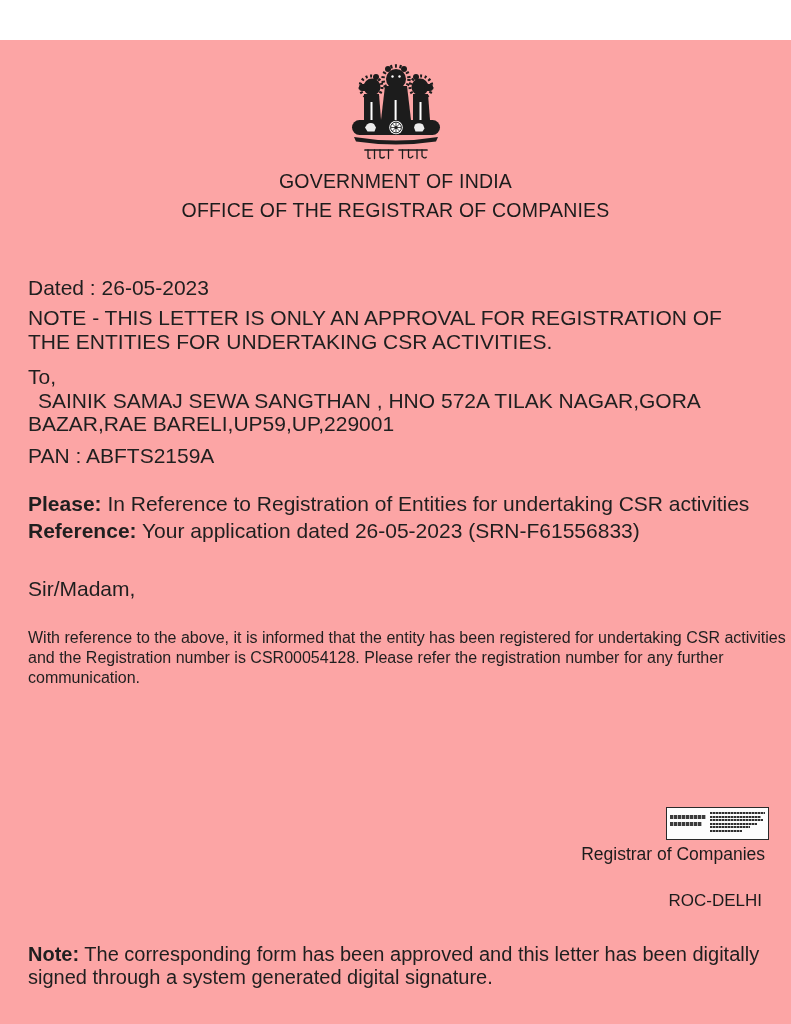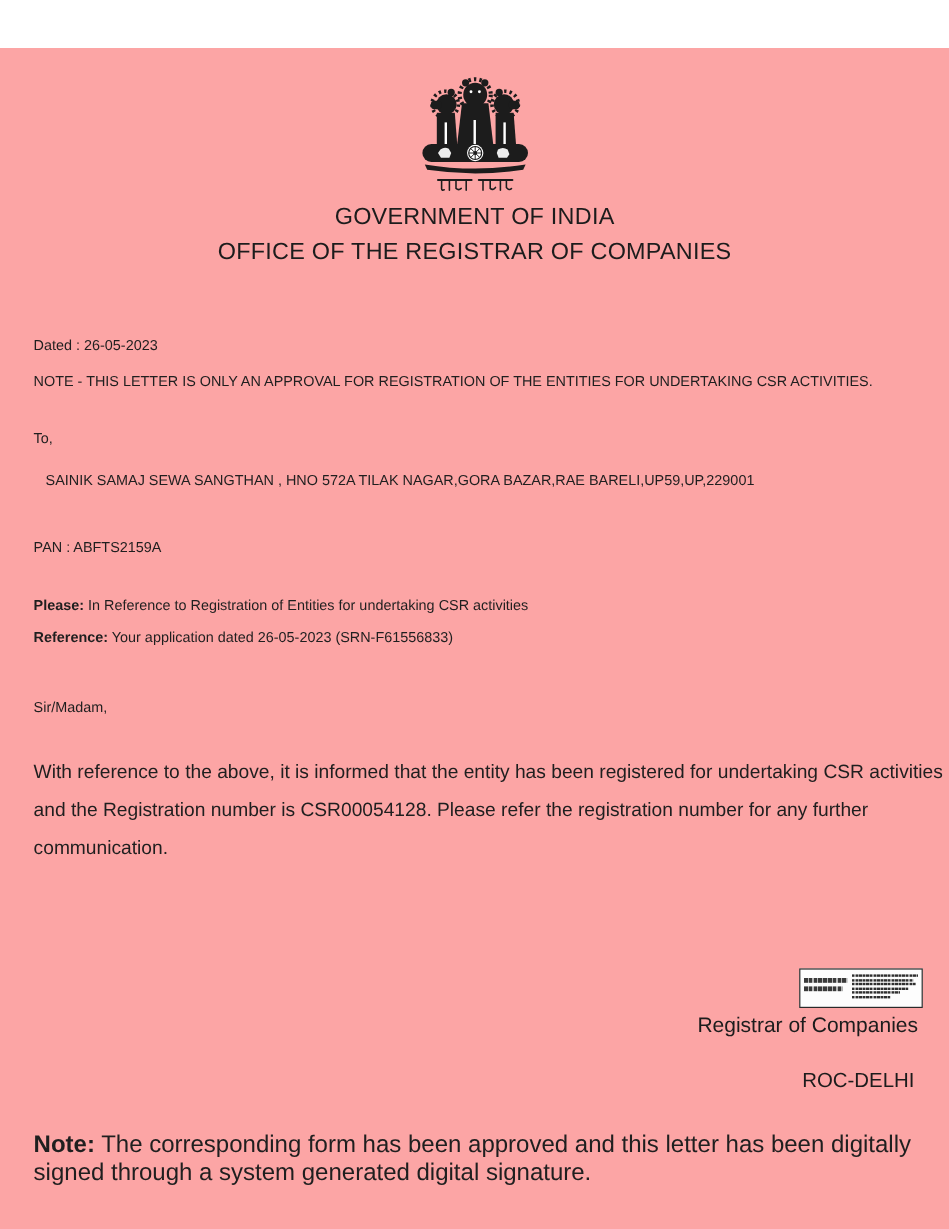--- a/index.html
+++ b/index.html
@@ -14,30 +14,30 @@
   }
   .abs{position:absolute;}
   .emblem-wrap{top:22px;left:50%;transform:translateX(-50%);}
   .hdr{
     top:127px;left:0;width:100%;
     text-align:center;
     font-size:19.5px;line-height:28.5px;
     color:#1c1c1c;
     letter-spacing:0.2px;
   }
-  .line{font-size:12px;line-height:24px;}
+  .line{font-size:21px;line-height:24px;}
   .dated{top:236px;left:28px;}
   .topnote{top:266px;left:28px;width:705px;}
-  .to{top:313px;left:28px;}
+  .to{top:325px;left:28px;}
   .address{top:349px;left:28px;width:712px;line-height:23px;text-indent:10px;}
   .pan{top:404px;left:28px;}
   .subject{top:452px;left:28px;}
   .reference{top:479px;left:28px;text-align:right;}
   .sir{top:537px;left:28px;}
-  .bodypara{top:588px;left:28px;width:762px;font-size:16px;line-height:32px;}
+  .bodypara{top:588px;left:28px;width:762px;font-size:16px;line-height:20px;}
   .b{font-weight:bold;}
   .stamp{
     top:767px;left:666px;
     width:103px;height:33px;
     border:1px solid #2a2a2a;
     background:#fdfdfd;
     box-sizing:border-box;
     display:flex;gap:4px;padding:3px 3px;
   }
   .stamp-left{flex:0 0 36px;display:flex;flex-direction:column;gap:3px;padding-top:4px;}

